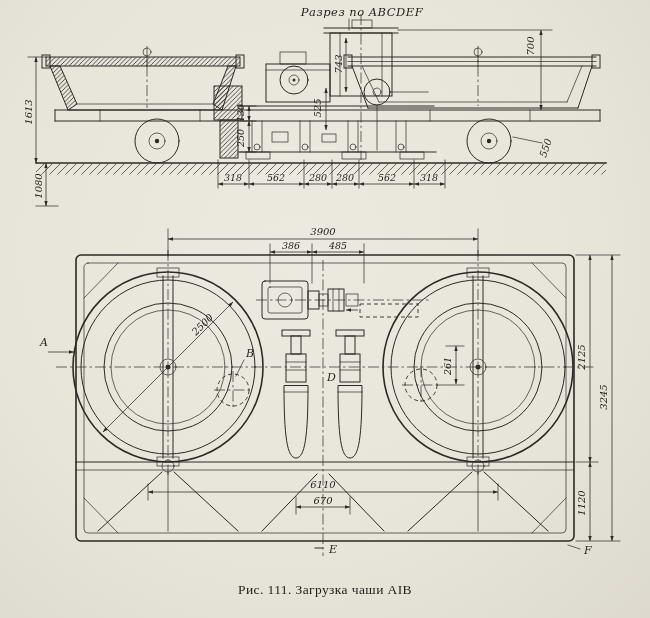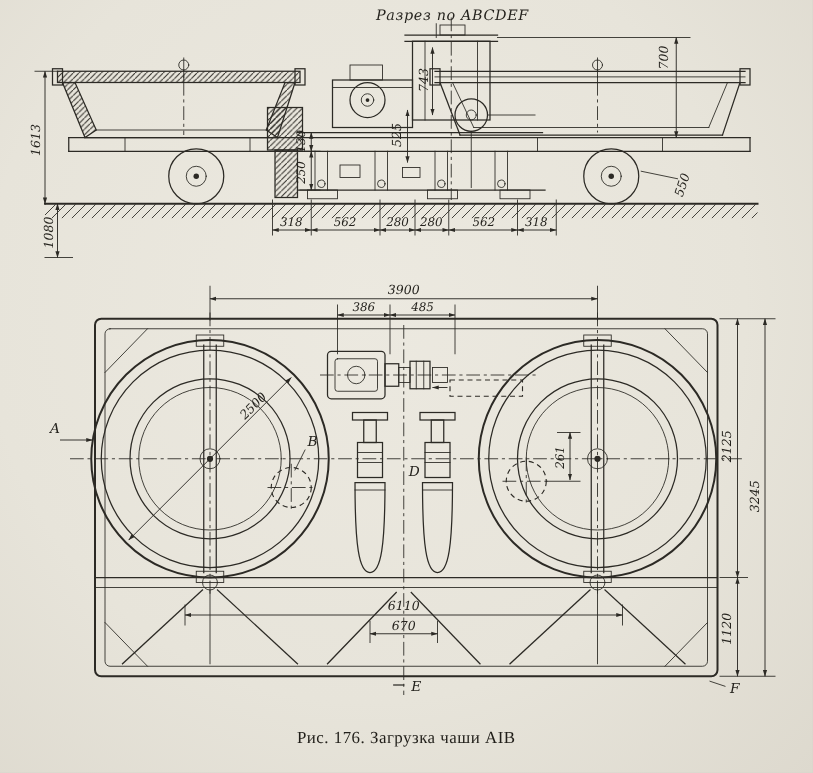--- a/index.html
+++ b/index.html
@@ -379,14 +379,14 @@
       <text class="ltr" x="246" y="357">B</text>
       <text class="ltr" x="327" y="381">D</text>
       <line class="ln" x1="315" y1="548" x2="323" y2="548"></line>
       <text class="ltr" x="329" y="553">E</text>
       <line class="thin ln" x1="568" y1="545" x2="580" y2="549"></line>
       <text class="ltr" x="584" y="554">F</text>
     </g>
   </g>
 </svg>
 
-<div class="caption">Рис. 176. Загрузка чаши AIB</div>
+<div class="caption">Рис. 111. Загрузка чаши AIB</div>
 </div>
 
 </body></html>

